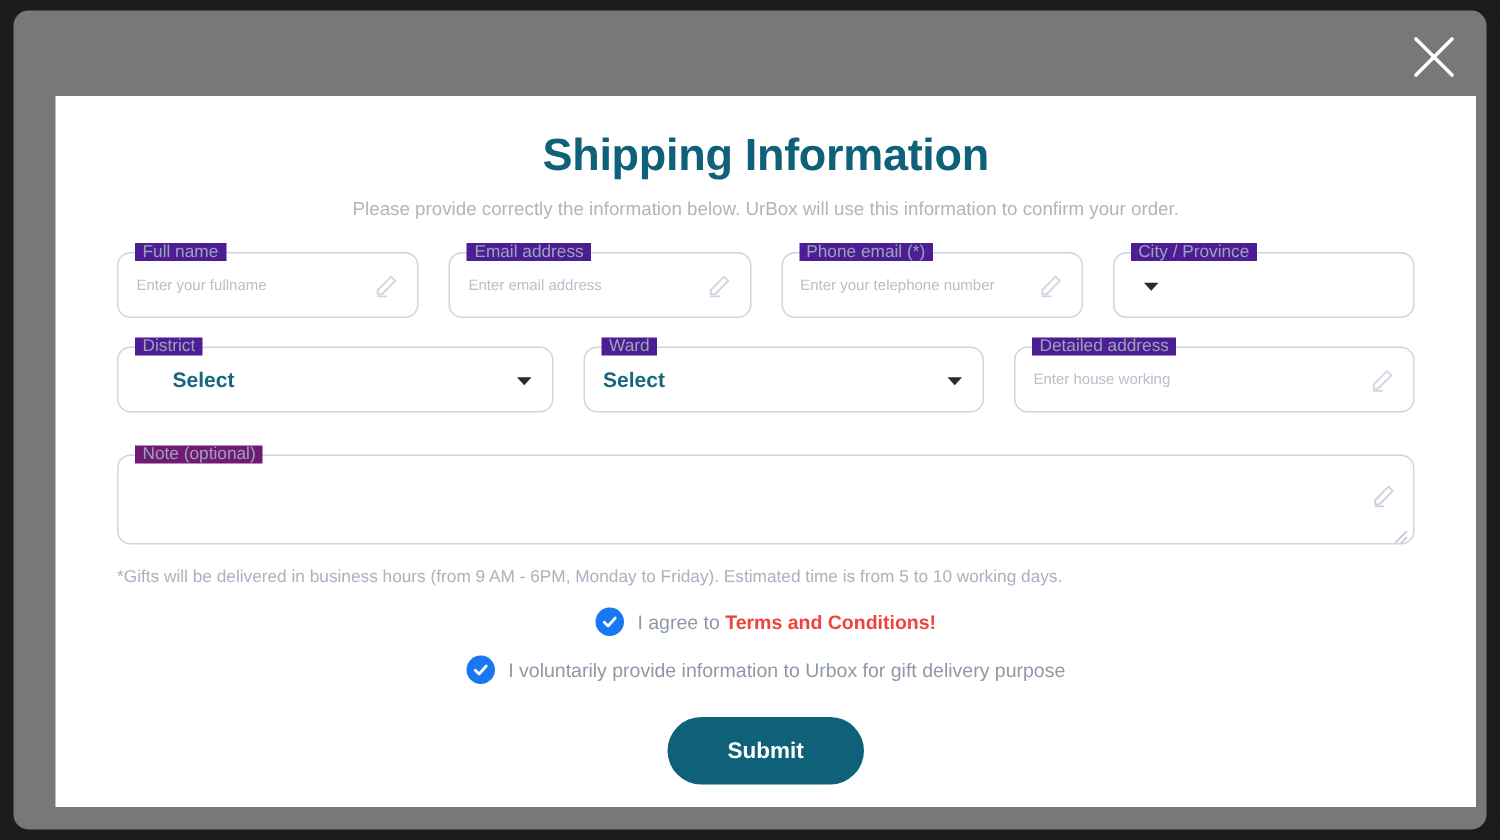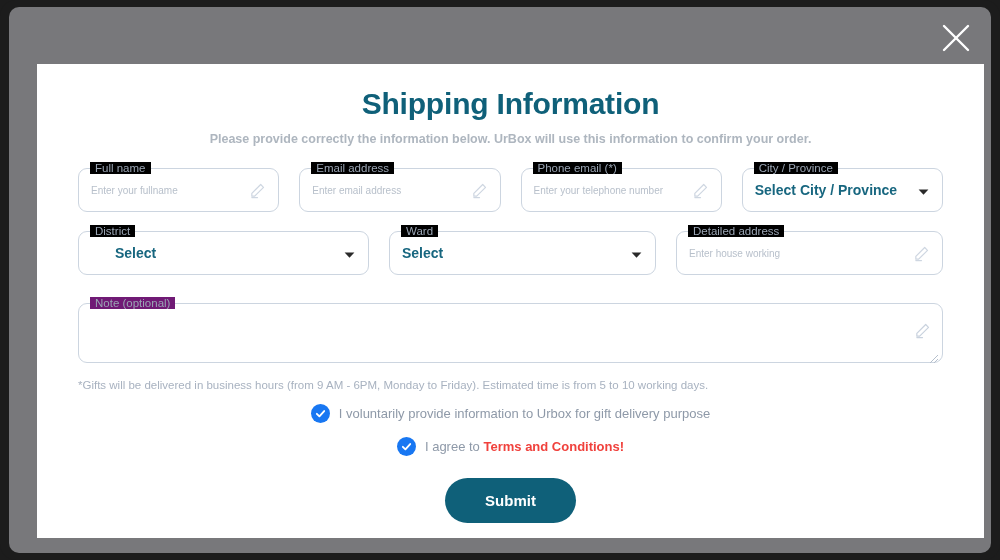--- a/index.html
+++ b/index.html
@@ -54,21 +54,20 @@
     font-weight: bold;
     letter-spacing: -0.2px;
     margin-top: 23px;
   }
 
   #subtitle {
     text-align: center;
     color: #aeb6bf;
     font-size: 12.5px;
     margin-top: 11px;
-    font-weight: bold;
   }
 
   .form-area {
     position: relative;
     margin: 0 41px;
   }
 
   .row {
     display: flex;
     gap: 20px;
@@ -84,21 +83,21 @@
     height: 44px;
     background: #fff;
     display: flex;
     align-items: center;
     padding: 0 12px;
   }
   .field .legend {
     position: absolute;
     top: -7px;
     left: 11px;
-    background: #000000;
+    background: #4c1d95;
     padding: 0 5px;
     font-size: 11.5px;
     color: #9aa5b4;
     line-height: 12px;
     white-space: nowrap;
   }
   .field .ph {
     font-size: 10px;
     color: #b8c0cb;
     flex: 1;
@@ -271,21 +270,20 @@
             <span class="pencil">
               <svg width="17" height="17" viewBox="0 0 24 24" fill="none" stroke="#c9d2de" stroke-width="1.7" stroke-linecap="round" stroke-linejoin="round">
                 <path d="M16.5 3.5l4 4L8 20H4v-4z"></path>
                   <path d="M4 22h8"></path>
               </svg>
             </span>
           </div>
 
           <div class="field w-city">
             <span class="legend">City / Province</span>
-            <span class="val">Select City / Province</span>
             <span class="caret">
               <svg width="13" height="13" viewBox="0 0 16 16">
                   <path d="M2 5.5h12L8 12z" fill="#2a2a2a"></path>
                 </svg>
             </span>
           </div>
 
         </div>
 
         <div class="row r2">
@@ -334,38 +332,38 @@
           <span class="note-grip">
             <svg width="10" height="10" viewBox="0 0 10 10" stroke="#b6c0cd" stroke-width="1">
               <line x1="9" y1="1" x2="1" y2="9"></line>
               <line x1="9" y1="5" x2="5" y2="9"></line>
             </svg>
           </span>
         </div>
 
         <div class="disclaimer">*Gifts will be delivered in business hours (from 9 AM - 6PM, Monday to Friday). Estimated time is from 5 to 10 working days.</div>
 
+        <div class="check-row">
+          <span class="cbox">
+            <svg width="11" height="11" viewBox="0 0 12 12" fill="none" stroke="#ffffff" stroke-width="2" stroke-linecap="round" stroke-linejoin="round">
+              <path d="M2 6.3l2.8 2.8L10 3.3"></path>
+            </svg>
+          </span>
+          <span class="chk-label"><span>I agree to </span><span class="tc">Terms and Conditions!</span></span>
+        </div>
+
         <div class="check-row second">
           <span class="cbox">
             <svg width="11" height="11" viewBox="0 0 12 12" fill="none" stroke="#ffffff" stroke-width="2" stroke-linecap="round" stroke-linejoin="round">
               <path d="M2 6.3l2.8 2.8L10 3.3"></path>
             </svg>
           </span>
           <span class="chk-label">I voluntarily provide information to Urbox for gift delivery purpose</span>
         </div>
 
-        <div class="check-row">
-          <span class="cbox">
-            <svg width="11" height="11" viewBox="0 0 12 12" fill="none" stroke="#ffffff" stroke-width="2" stroke-linecap="round" stroke-linejoin="round">
-              <path d="M2 6.3l2.8 2.8L10 3.3"></path>
-            </svg>
-          </span>
-          <span class="chk-label"><span>I agree to </span><span class="tc">Terms and Conditions!</span></span>
-        </div>
-
         <div class="submit-wrap">
           <button id="submit-btn">Submit</button>
         </div>
 
       </div>
     </div>
   </div>
 </div>
 
 </body></html>

